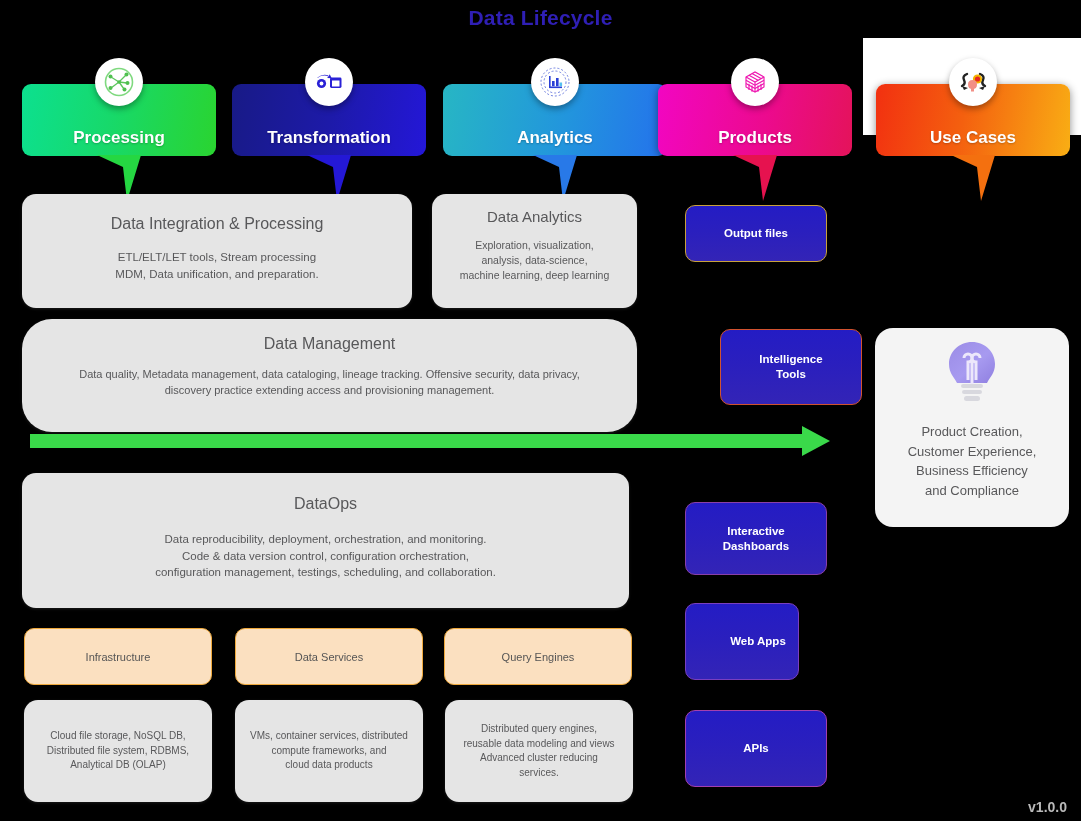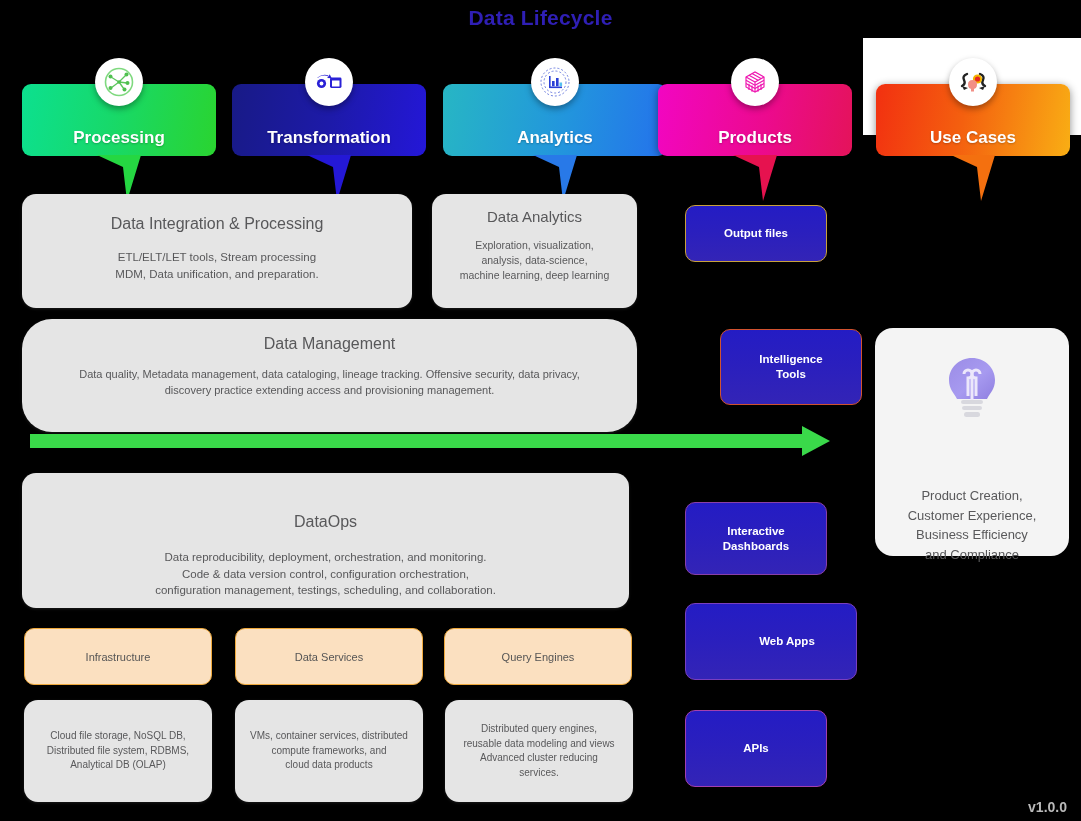--- a/index.html
+++ b/index.html
@@ -251,21 +251,21 @@
     <div class="c-body" style="margin-top:14px;font-size:11px;">Data quality, Metadata management, data cataloging, lineage tracking. Offensive security, data privacy,
 discovery practice extending access and provisioning management.</div>
   </div>
 
   <div class="arrow" style="left:30px;top:426px;">
     <svg width="800" height="30" viewBox="0 0 800 30">
       <path d="M0 8 L772 8 L772 0 L800 15 L772 30 L772 22 L0 22 Z" fill="#3ad94a"></path>
     </svg>
   </div>
 
-  <div class="card big" style="left:22px;top:473px;width:607px;height:135px;padding-top:40px;">
+  <div class="card big" style="left:22px;top:473px;width:607px;height:135px;padding-top:22px;">
     <div class="c-title">DataOps</div>
     <div class="c-body" style="margin-top:18px;font-size:11.5px;">Data reproducibility, deployment, orchestration, and monitoring.
 Code &amp; data version control, configuration orchestration,
 configuration management, testings, scheduling, and collaboration.</div>
   </div>
 
   <div class="pill" style="left:24px;top:628px;width:188px;height:57px;">
     <span>Infrastructure</span>
   </div>
   <div class="pill" style="left:235px;top:628px;width:188px;height:57px;">
@@ -296,28 +296,28 @@
     <span>Output files</span>
   </div>
   <div class="prod b2" style="left:685px;top:329px;width:142px;height:76px;margin-left:35px;">
     <span>Intelligence
 Tools</span>
   </div>
   <div class="prod b3" style="left:685px;top:502px;width:142px;height:73px;">
     <span>Interactive
 Dashboards</span>
   </div>
-  <div class="prod b4" style="left:685px;top:603px;width:172px;height:77px;padding-left:32px;">
+  <div class="prod b4" style="left:685px;top:603px;width:114px;height:77px;padding-left:32px;">
     <span>Web Apps</span>
   </div>
   <div class="prod b5" style="left:685px;top:710px;width:142px;height:77px;">
     <span>APIs</span>
   </div>
 
-  <div class="uc-card" style="left:875px;top:328px;width:194px;height:228px;padding-top:24px;gap:48px;">
+  <div class="uc-card" style="left:875px;top:328px;width:194px;height:199px;padding-top:8px;">
     <div style="margin-bottom:8px;">
       <svg width="66" height="74" viewBox="0 0 66 74">
         <defs>
           <linearGradient id="bulbg" x1="0" y1="0" x2="1" y2="1">
             <stop offset="0%" stop-color="#9b8ce6"></stop>
             <stop offset="55%" stop-color="#a79af0"></stop>
             <stop offset="100%" stop-color="#8f7fe0"></stop>
           </linearGradient>
         </defs>
         <path d="M33 6 C20 6 10 16 10 28 c0 9 5 13 8 19 l30 0 c3-6 8-10 8-19 C56 16 46 6 33 6 Z" fill="url(#bulbg)"></path>

